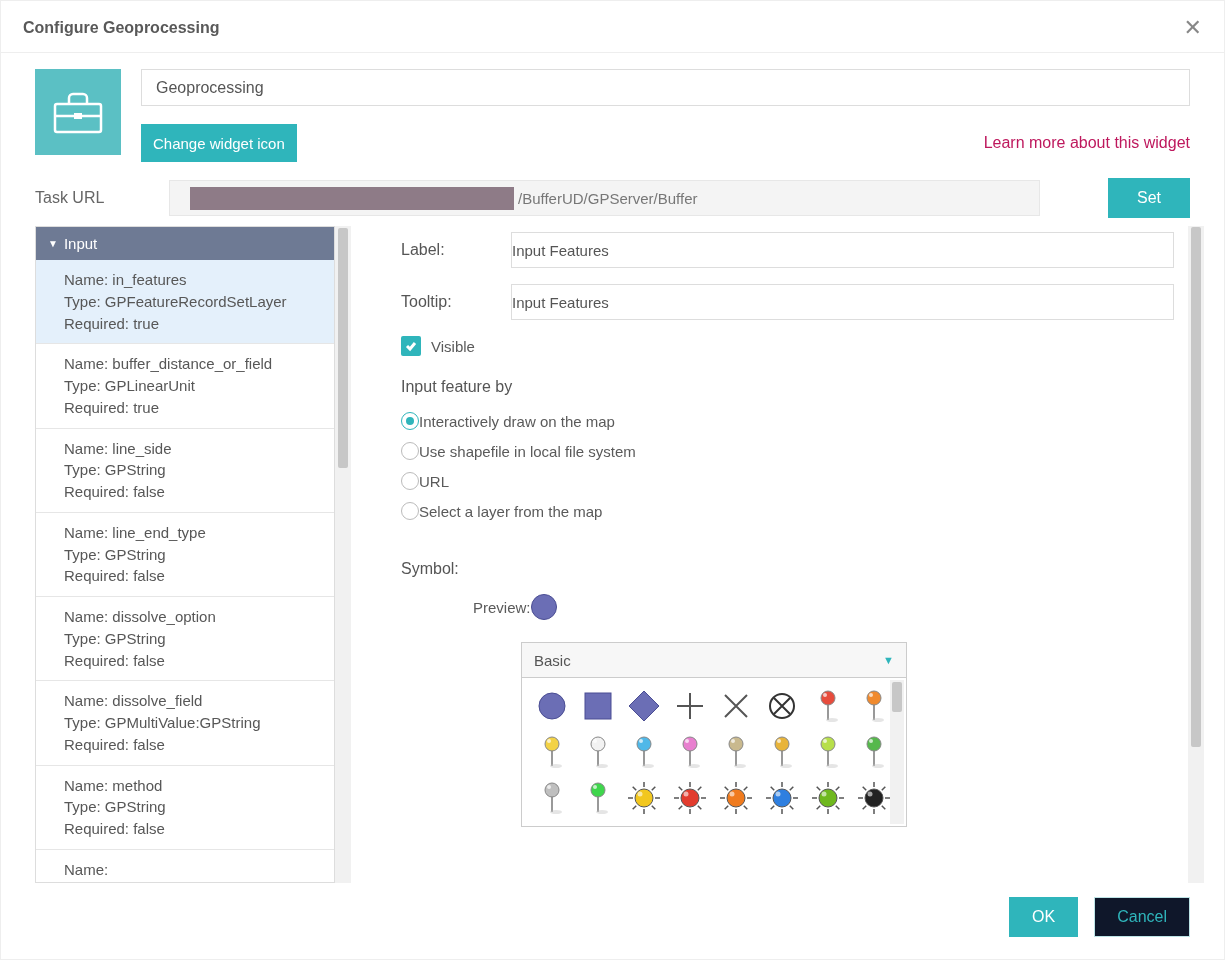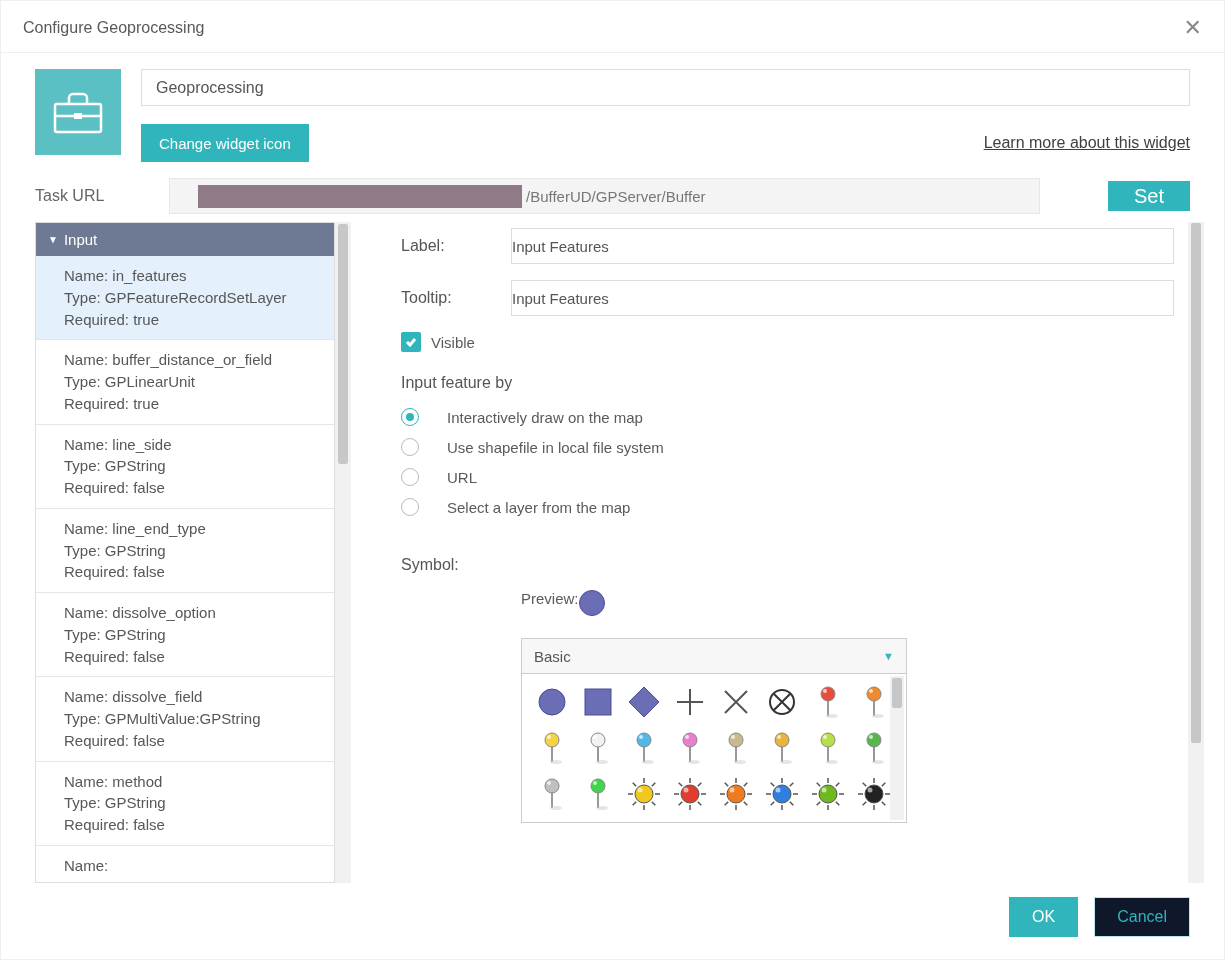--- a/index.html
+++ b/index.html
@@ -1,58 +1,58 @@
 <!DOCTYPE html>
 <html><head>
 <meta charset="utf-8">
 <style>
 *{box-sizing:border-box;margin:0;padding:0;font-family:"Segoe UI","Helvetica Neue",Arial,sans-serif}
 body{background:#fff;color:#5a5a5a;width:1225px;height:960px;overflow:hidden;font-size:15px}
 .modal{width:1225px;height:960px;display:flex;flex-direction:column;border:1px solid #eee}
 .titlebar{padding:14px 22px 11px;display:flex;justify-content:space-between;align-items:center;border-bottom:1px solid #eee}
-.titlebar h1{font-size:16px;font-weight:400;color:#595959}
+.titlebar h1{font-size:16px;font-weight:700;color:#595959}
 .close-x{font-size:22px;color:#888;cursor:pointer}
 .hdr{padding:16px 34px 6px;display:flex;gap:20px;align-items:flex-start}
 .icon-tile{width:86px;height:86px;background:#5bc0c4;display:flex;align-items:center;justify-content:center;flex:0 0 86px}
 .hdr-main{flex:1}
 .widget-name-input{width:100%;height:37px;border:1px solid #ddd;padding:16px 14px;font-size:16px;color:#555}
 .row-below{display:flex;align-items:center;justify-content:space-between;margin-top:18px}
-.change-btn{background:#2fb5bb;color:#fff;border:none;height:38px;padding:0 18px;font-size:15px;cursor:pointer}
-.learn-link{color:#404040;text-decoration:underline;font-size:16px;cursor:pointer}
+.change-btn{background:#2fb5bb;color:#fff;border:none;height:38px;padding:0 12px;font-size:15px;cursor:pointer}
+.learn-link{color:#be185d;font-size:16px;cursor:pointer}
 .task-url-row{padding:10px 34px 8px;display:flex;align-items:center;gap:14px}
 .task-url-row label{width:120px;font-size:16px;color:#666}
-.url-input{flex:1;height:36px;background:#f4f4f4;border:1px solid #e7e7e7;padding:0 28px;font-size:15px;color:#777;display:flex;align-items:center;overflow:hidden}
+.url-input{flex:1;height:36px;background:#f4f4f4;border:1px solid #e7e7e7;padding:0 20px;font-size:15px;color:#777;display:flex;align-items:center;overflow:hidden}
 .url-mask{background:#8e7b87;height:23px;width:324px;margin-right:4px;flex-shrink:0}
-.set-btn{background:#2fb5bb;color:#fff;border:none;height:30px;width:82px;font-size:20px;cursor:pointer;margin-left:54px}
+.set-btn{background:#2fb5bb;color:#fff;border:none;height:40px;width:82px;font-size:16px;cursor:pointer;margin-left:54px}
 .body{flex:1;display:flex;padding:0 20px 0 34px;gap:0;overflow:hidden;min-height:0}
 .left-col{width:300px;display:flex;flex-direction:column;border:1px solid #ddd;background:#fff;min-height:0}
 .left-wrap{display:flex;min-height:0}
 .left-scroll{width:16px;background:#f1f1f1;position:relative}
 .left-scroll .thumb{position:absolute;left:3px;right:3px;top:2px;height:240px;background:#c7c7c7;border-radius:2px}
 .group-hdr{background:#6e7a94;color:#fff;padding:8px 12px;font-size:15px;display:flex;align-items:center;gap:6px}
 .group-hdr .tri{font-size:10px}
 .param-list{flex:1;overflow:hidden}
 .param{padding:9px 28px;border-bottom:1px solid #e6e6e6;font-size:15px;line-height:1.45;color:#575757;cursor:pointer}
 .param.selected{background:#e4f0fb}
 .right-col{flex:1;padding:6px 10px 6px 50px;overflow:hidden;position:relative}
 .right-scroll{width:16px;background:#f1f1f1;position:relative;margin-left:4px}
 .right-scroll .thumb{position:absolute;left:3px;right:3px;top:1px;height:520px;background:#c7c7c7;border-radius:2px}
 .frow{display:flex;align-items:center;margin-bottom:16px}
 .frow>label{width:110px;font-size:16px;color:#555}
 .frow input[type=text]{flex:1;height:36px;border:1px solid #ddd;padding:0 0;font-size:15px;color:#555;max-width:684px}
 .chk-row{display:flex;align-items:center;gap:10px;margin:6px 0 22px}
 .chk{width:20px;height:20px;background:#2fb5bb;border-radius:2px;display:flex;align-items:center;justify-content:center;cursor:pointer}
 .chk svg{stroke:#fff;stroke-width:3;fill:none}
 .section-lbl{font-size:16px;color:#555;margin:6px 0 16px}
-.radio-row{display:flex;align-items:center;gap:28px;margin-bottom:12px;cursor:pointer}
+.radio-row{display:flex;align-items:center;gap:0;margin-bottom:12px;cursor:pointer}
 .radio{width:18px;height:18px;border:1px solid #bbb;border-radius:50%;display:flex;align-items:center;justify-content:center}
 .radio.sel{border-color:#2fb5bb}
 .radio.sel::after{content:"";width:8px;height:8px;border-radius:50%;background:#2fb5bb}
 .symbol-sec{margin-top:40px}
-.preview-row{display:flex;align-items:flex-start;margin-left:120px;margin-bottom:22px}
+.preview-row{display:flex;align-items:center;margin-left:72px;margin-bottom:22px}
 .preview-circle{width:26px;height:26px;border-radius:50%;background:#6b6eb5;border:1px solid #4a4d93}
 .sym-select{margin-left:120px;width:386px;height:36px;border:1px solid #ccc;background:#f7f7f7;display:flex;align-items:center;justify-content:space-between;padding:0 12px;color:#555;cursor:pointer}
 .sym-select .dd{color:#2fb5bb;font-size:11px}
 .palette{margin-left:120px;width:386px;border:1px solid #ccc;border-top:none;padding:6px 8px;position:relative}
 .pal-grid{display:grid;grid-template-columns:repeat(8,44px);grid-auto-rows:44px;gap:2px}
 .pal-cell{display:flex;align-items:center;justify-content:center}
 .pal-scroll{position:absolute;right:2px;top:2px;bottom:2px;width:14px;background:#f1f1f1}
 .pal-scroll .pthumb{position:absolute;left:2px;right:2px;top:2px;height:30px;background:#c7c7c7;border-radius:2px}
 .footer{padding:14px 34px 22px;display:flex;justify-content:flex-end;gap:16px;border-top:0}
 .btn{height:40px;padding:0 22px;font-size:16px;cursor:pointer;border:1px solid transparent}

